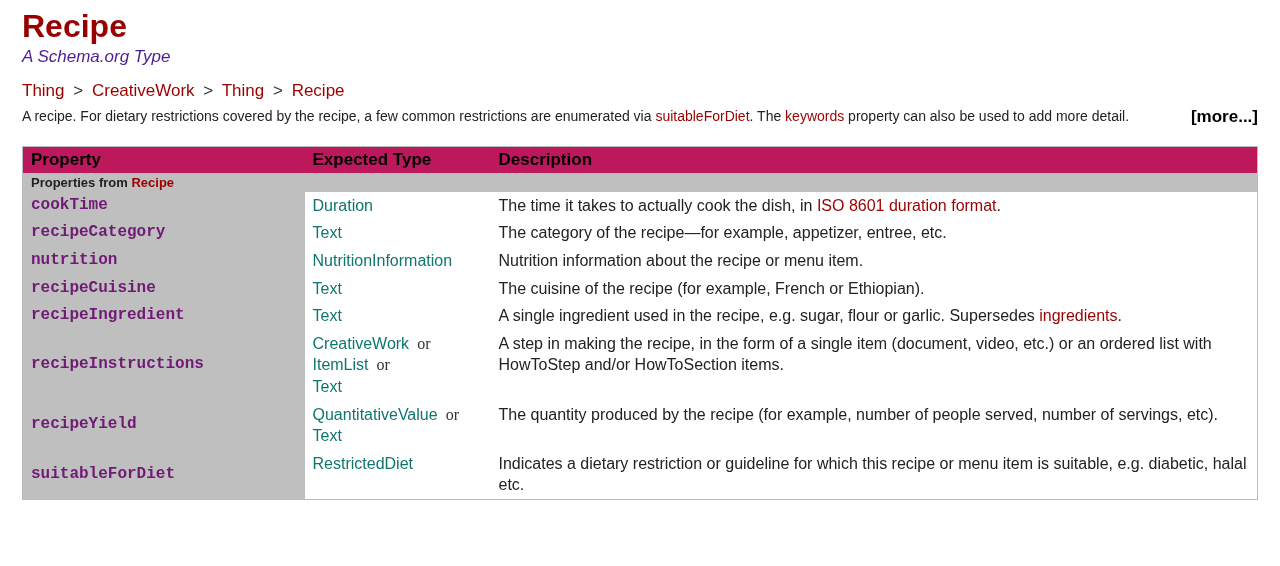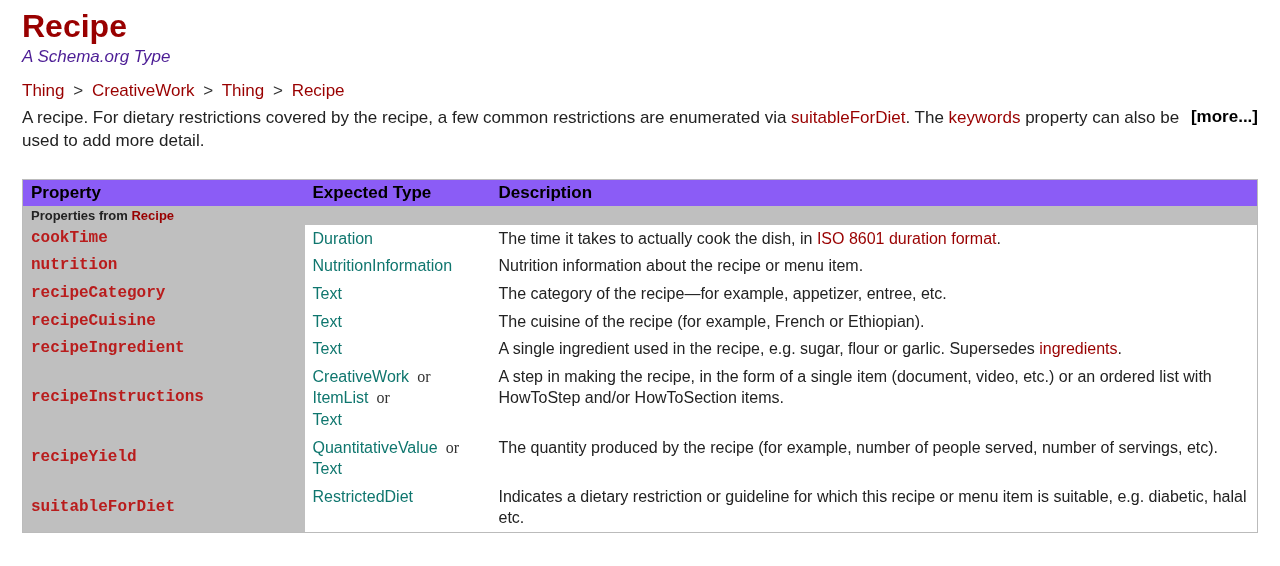--- a/index.html
+++ b/index.html
@@ -30,34 +30,34 @@
     .breadcrumb a { color: #990000; text-decoration: none; }
     .breadcrumb .sep { color: #333; padding: 0 4px; }
     .more-link {
       float: right;
       font-weight: bold;
       color: #000;
       cursor: pointer;
       font-size: 17px;
     }
     .description {
-      font-size: 17px;
+      font-size: 14px;
       line-height: 1.35;
-      margin-bottom: 26px;
+      margin-bottom: 20px;
       clear: left;
     }
     .description a { color: #990000; text-decoration: none; }
     table.props {
       width: 100%;
       border-collapse: collapse;
       border: 1px solid #bbb;
       font-size: 16px;
     }
     table.props thead th {
-      background: #8b5cf6;
+      background: #be185d;
       text-align: left;
       font-weight: bold;
       padding: 3px 8px;
       font-size: 17px;
       color: #000;
     }
     table.props thead th:nth-child(1) { width: 282px; }
     table.props thead th:nth-child(2) { width: 186px; }
     .group-header td {
       background: #bfbfbf;
@@ -68,21 +68,21 @@
     .group-header a { color: #990000; text-decoration: none; }
     table.props tbody tr.prop-row td {
       vertical-align: top;
       padding: 3px 8px;
       line-height: 1.35;
     }
     table.props tbody tr.prop-row td.prop-name {
       background: #bfbfbf;
       font-family: "Courier New", monospace;
       font-weight: bold;
-      color: #b91c1c;
+      color: #701a75;
       vertical-align: middle;
     }
     table.props tbody tr.prop-row td.prop-type a {
       color: #0f766e;
       text-decoration: none;
     }
     table.props tbody tr.prop-row td.prop-type .or {
       color: #333;
       font-family: Liberation Serif, serif;
     }
@@ -126,28 +126,28 @@
       <td colspan="3">
         <span>Properties from </span><a href="#">Recipe</a>
       </td>
     </tr>
   <tr class="prop-row">
         <td class="prop-name">cookTime</td>
         <td class="prop-type"><a href="#">Duration</a></td>
         <td class="prop-desc"><span>The time it takes to actually cook the dish, in </span><a href="#">ISO 8601 duration format</a><span>.</span></td>
       </tr>
       <tr class="prop-row">
+        <td class="prop-name">recipeCategory</td>
+        <td class="prop-type"><a href="#">Text</a></td>
+        <td class="prop-desc"><span>The category of the recipe—for example, appetizer, entree, etc.</span></td>
+      </tr>
+      <tr class="prop-row">
         <td class="prop-name">nutrition</td>
         <td class="prop-type"><a href="#">NutritionInformation</a></td>
         <td class="prop-desc"><span>Nutrition information about the recipe or menu item.</span></td>
-      </tr>
-      <tr class="prop-row">
-        <td class="prop-name">recipeCategory</td>
-        <td class="prop-type"><a href="#">Text</a></td>
-        <td class="prop-desc"><span>The category of the recipe—for example, appetizer, entree, etc.</span></td>
       </tr>
       <tr class="prop-row">
         <td class="prop-name">recipeCuisine</td>
         <td class="prop-type"><a href="#">Text</a></td>
         <td class="prop-desc"><span>The cuisine of the recipe (for example, French or Ethiopian).</span></td>
       </tr>
       <tr class="prop-row">
         <td class="prop-name">recipeIngredient</td>
         <td class="prop-type"><a href="#">Text</a></td>
         <td class="prop-desc"><span>A single ingredient used in the recipe, e.g. sugar, flour or garlic. Supersedes </span><a href="#">ingredients</a><span>.</span></td>

